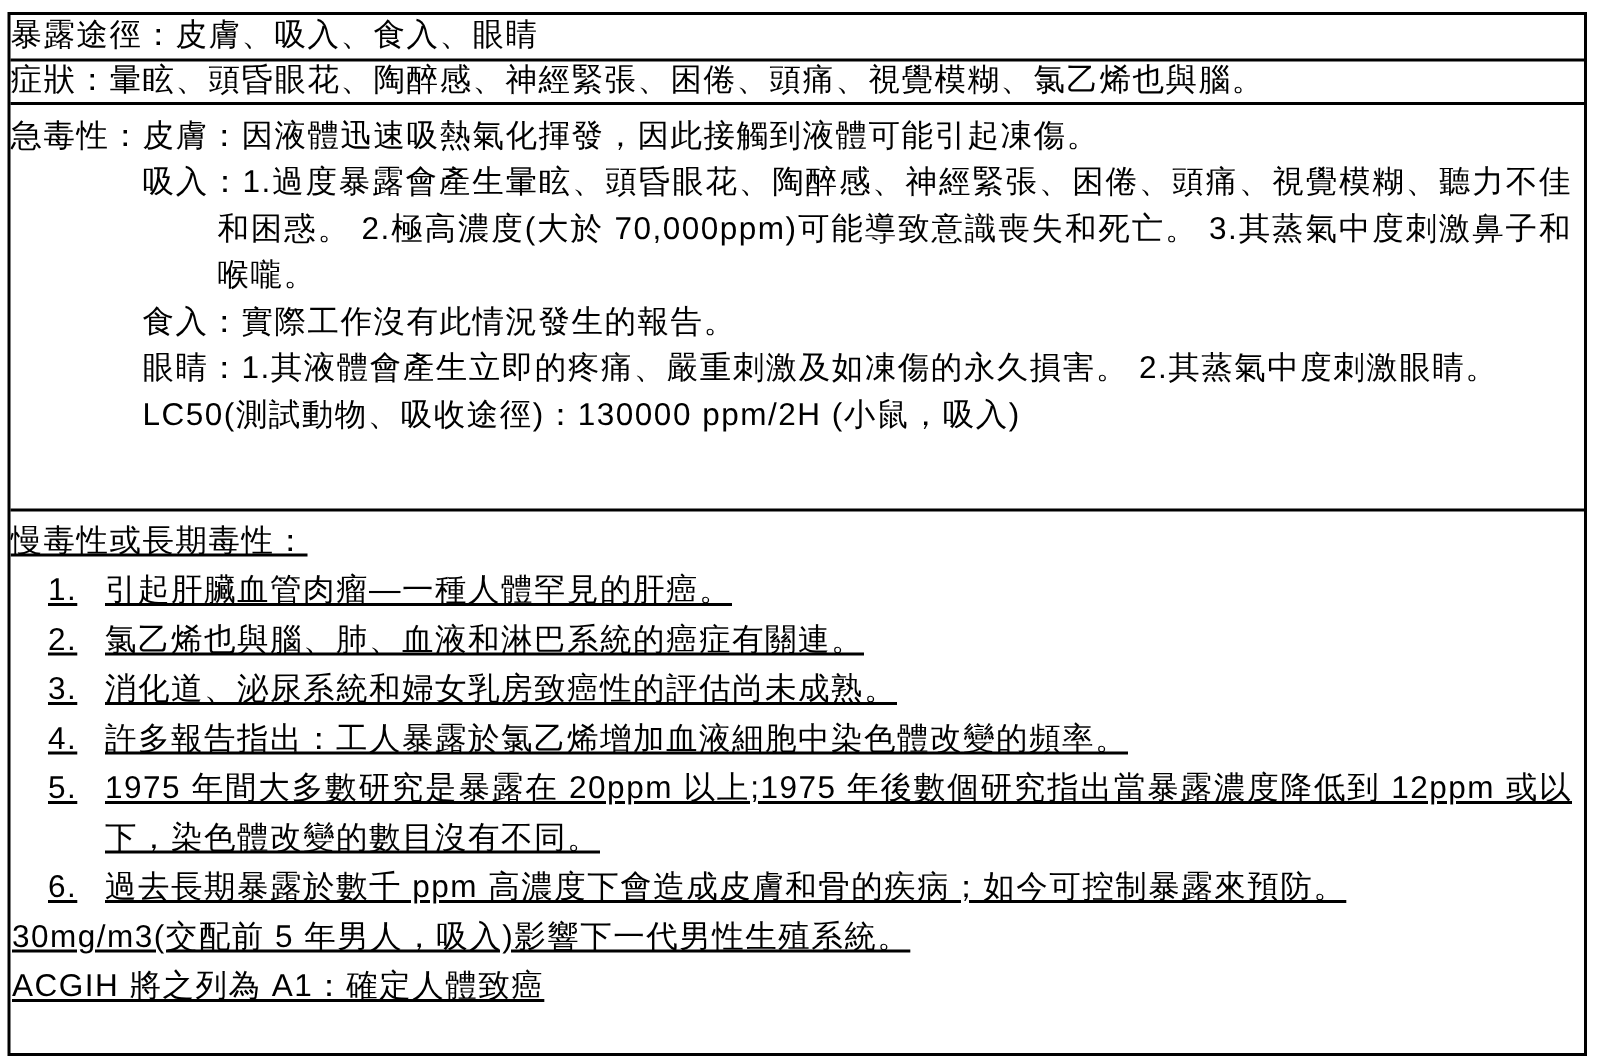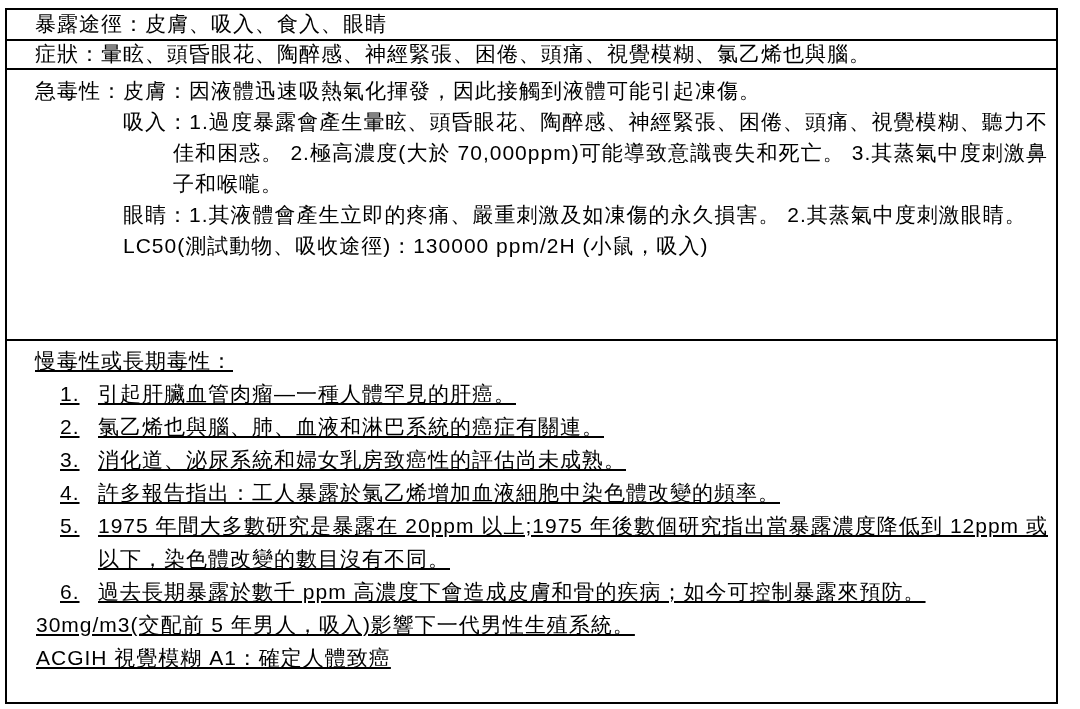--- a/index.html
+++ b/index.html
@@ -18,21 +18,21 @@
     top: 8px;
     width: 1053px;
     height: 696px;
     box-sizing: border-box;
     border: 2px solid #000000;
     background: #ffffff;
   }
   .row {
     box-sizing: border-box;
     overflow: hidden;
-    padding-left: 28px;
+    padding-left: 0;
     padding-right: 8px;
     font-size: 21px;
     letter-spacing: 1px;
     line-height: 31px;
   }
   .row + .row { border-top: 2px solid #000000; }
   .row1 { height: 29px; line-height: 28px; }
   .row2 { height: 29px; line-height: 26px; }
   .row3 { height: 271px; padding-top: 5px; line-height: 31px; }
   .row4 { height: 363px; padding-top: 3px; line-height: 33px; text-decoration: underline; }
@@ -60,20 +60,21 @@
       <span>暴露途徑：皮膚、吸入、食入、眼睛</span>
     </div>
 
     <div class="row row2">
       <span>症狀：暈眩、頭昏眼花、陶醉感、神經緊張、困倦、頭痛、視覺模糊、氯乙烯也與腦。</span>
     </div>
 
     <div class="row row3">
       <div>急毒性：皮膚：因液體迅速吸熱氣化揮發，因此接觸到液體可能引起凍傷。</div>
       <div class="hang">吸入：1.過度暴露會產生暈眩、頭昏眼花、陶醉感、神經緊張、困倦、頭痛、視覺模糊、聽力不佳和困惑。 2.極高濃度(大於 70,000ppm)可能導致意識喪失和死亡。 3.其蒸氣中度刺激鼻子和喉嚨。</div>
+      <div class="sub">食入：實際工作沒有此情況發生的報告。</div>
       <div class="hang">眼睛：1.其液體會產生立即的疼痛、嚴重刺激及如凍傷的永久損害。 2.其蒸氣中度刺激眼睛。</div>
       <div class="sub">LC50(測試動物、吸收途徑)：130000 ppm/2H (小鼠，吸入)</div>
     </div>
 
     <div class="row row4">
       <div>慢毒性或長期毒性：</div>
 
       <div class="num-item">
         <span class="n">1.</span>
         <span class="t">引起肝臟血管肉瘤—一種人體罕見的肝癌。</span>
@@ -93,17 +94,17 @@
       <div class="num-item">
         <span class="n">5.</span>
         <span class="t">1975 年間大多數研究是暴露在 20ppm 以上;1975 年後數個研究指出當暴露濃度降低到 12ppm 或以下，染色體改變的數目沒有不同。</span>
       </div>
       <div class="num-item">
         <span class="n">6.</span>
         <span class="t">過去長期暴露於數千 ppm 高濃度下會造成皮膚和骨的疾病；如今可控制暴露來預防。</span>
       </div>
 
       <div class="note">30mg/m3(交配前 5 年男人，吸入)影響下一代男性生殖系統。</div>
-      <div class="note">ACGIH 視覺模糊 A1：確定人體致癌</div>
+      <div class="note">ACGIH 將之列為 A1：確定人體致癌</div>
     </div>
 
   </div>
 </div>
 
 </body></html>

